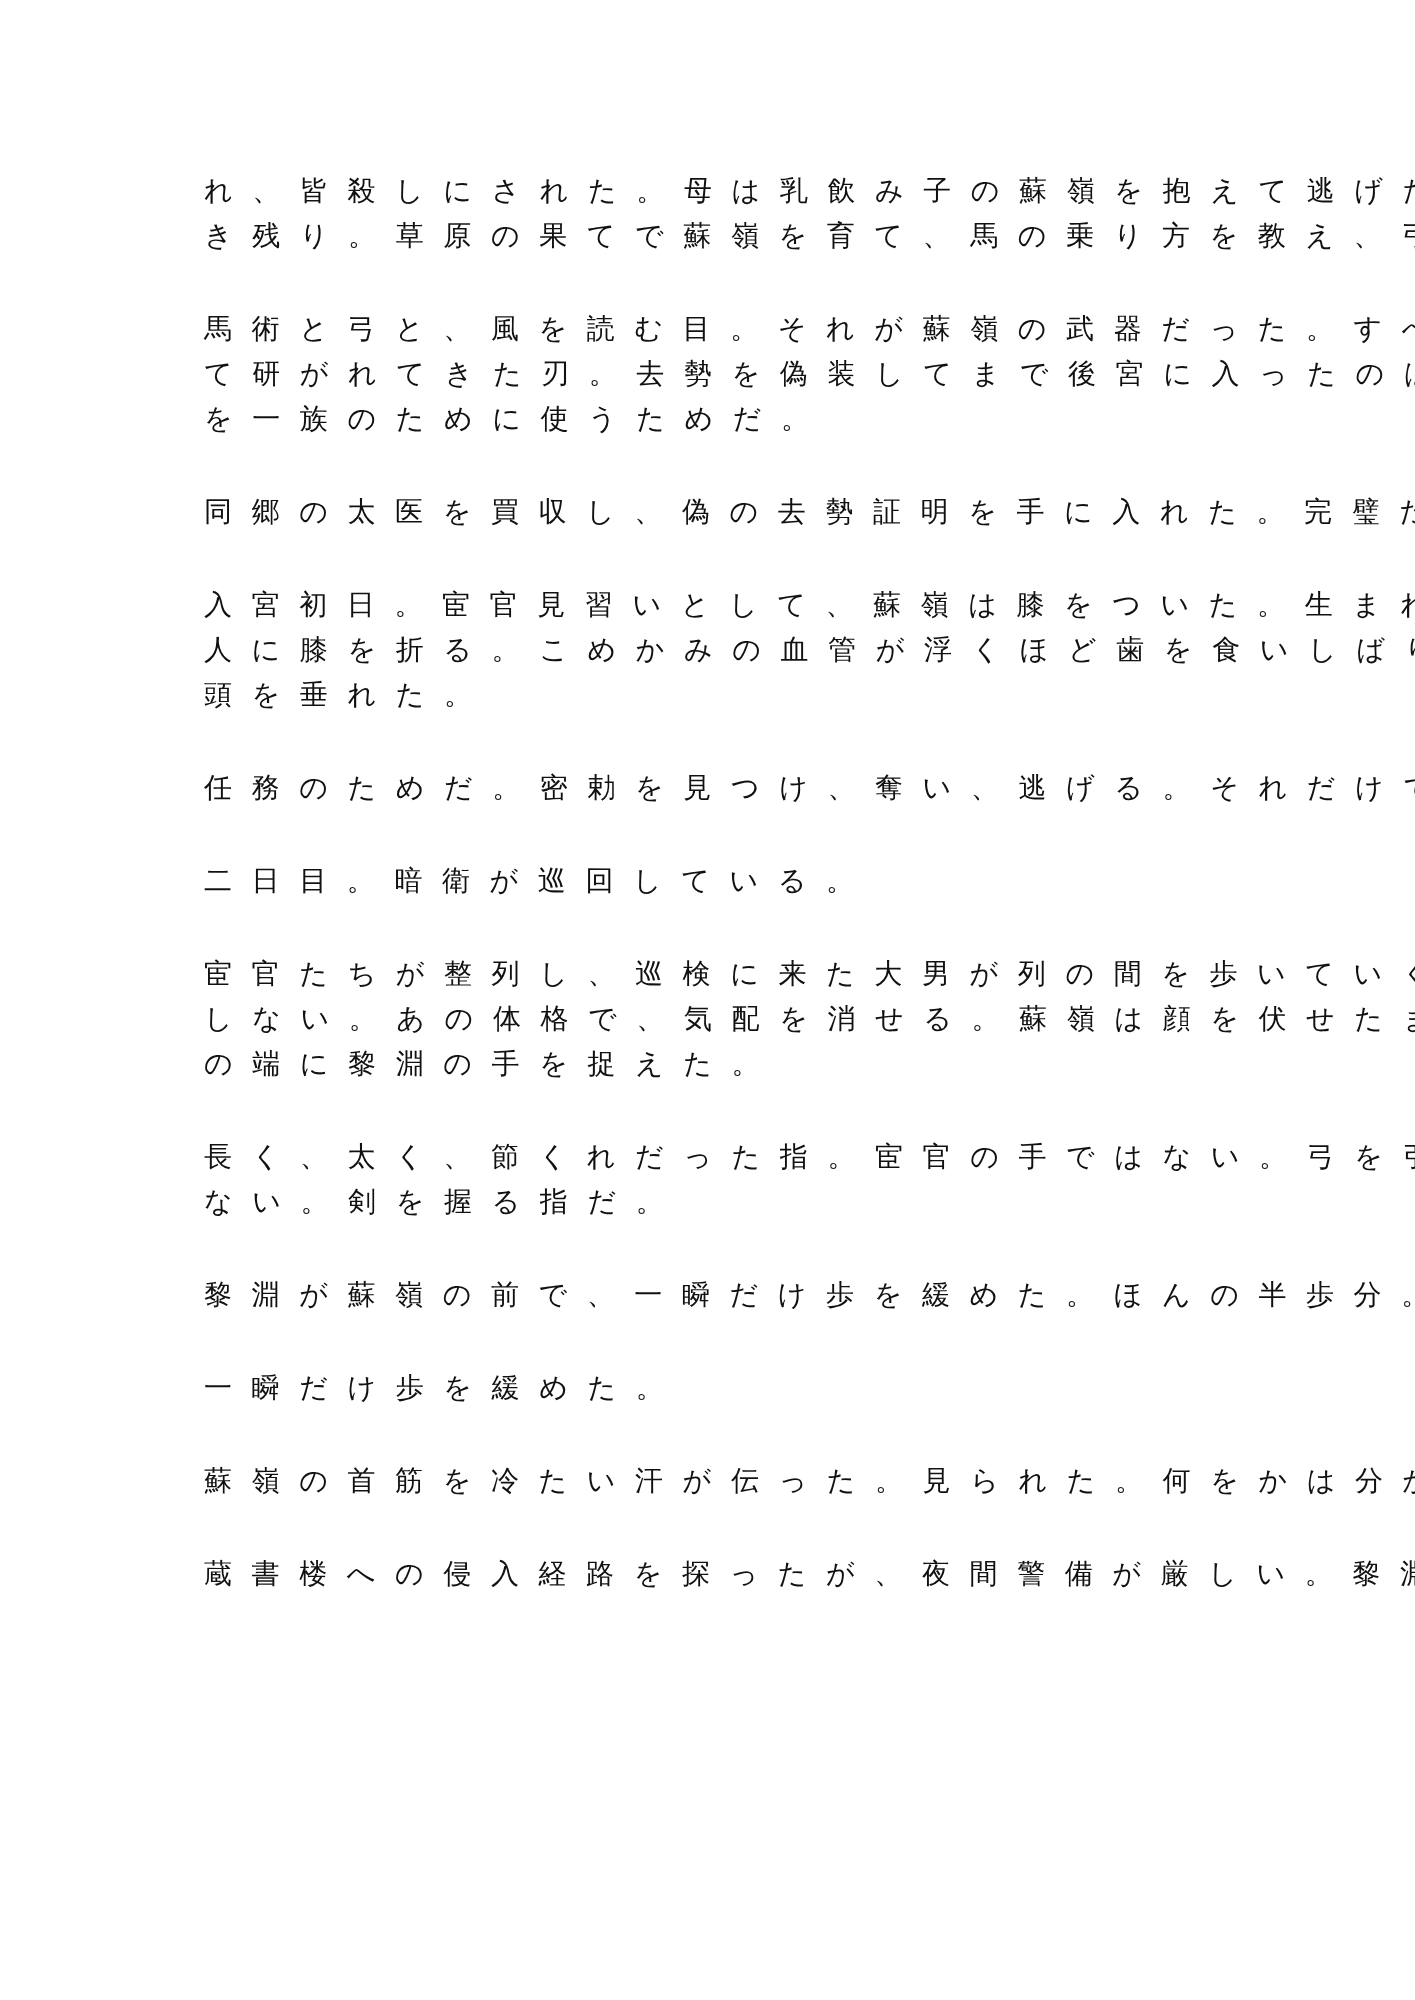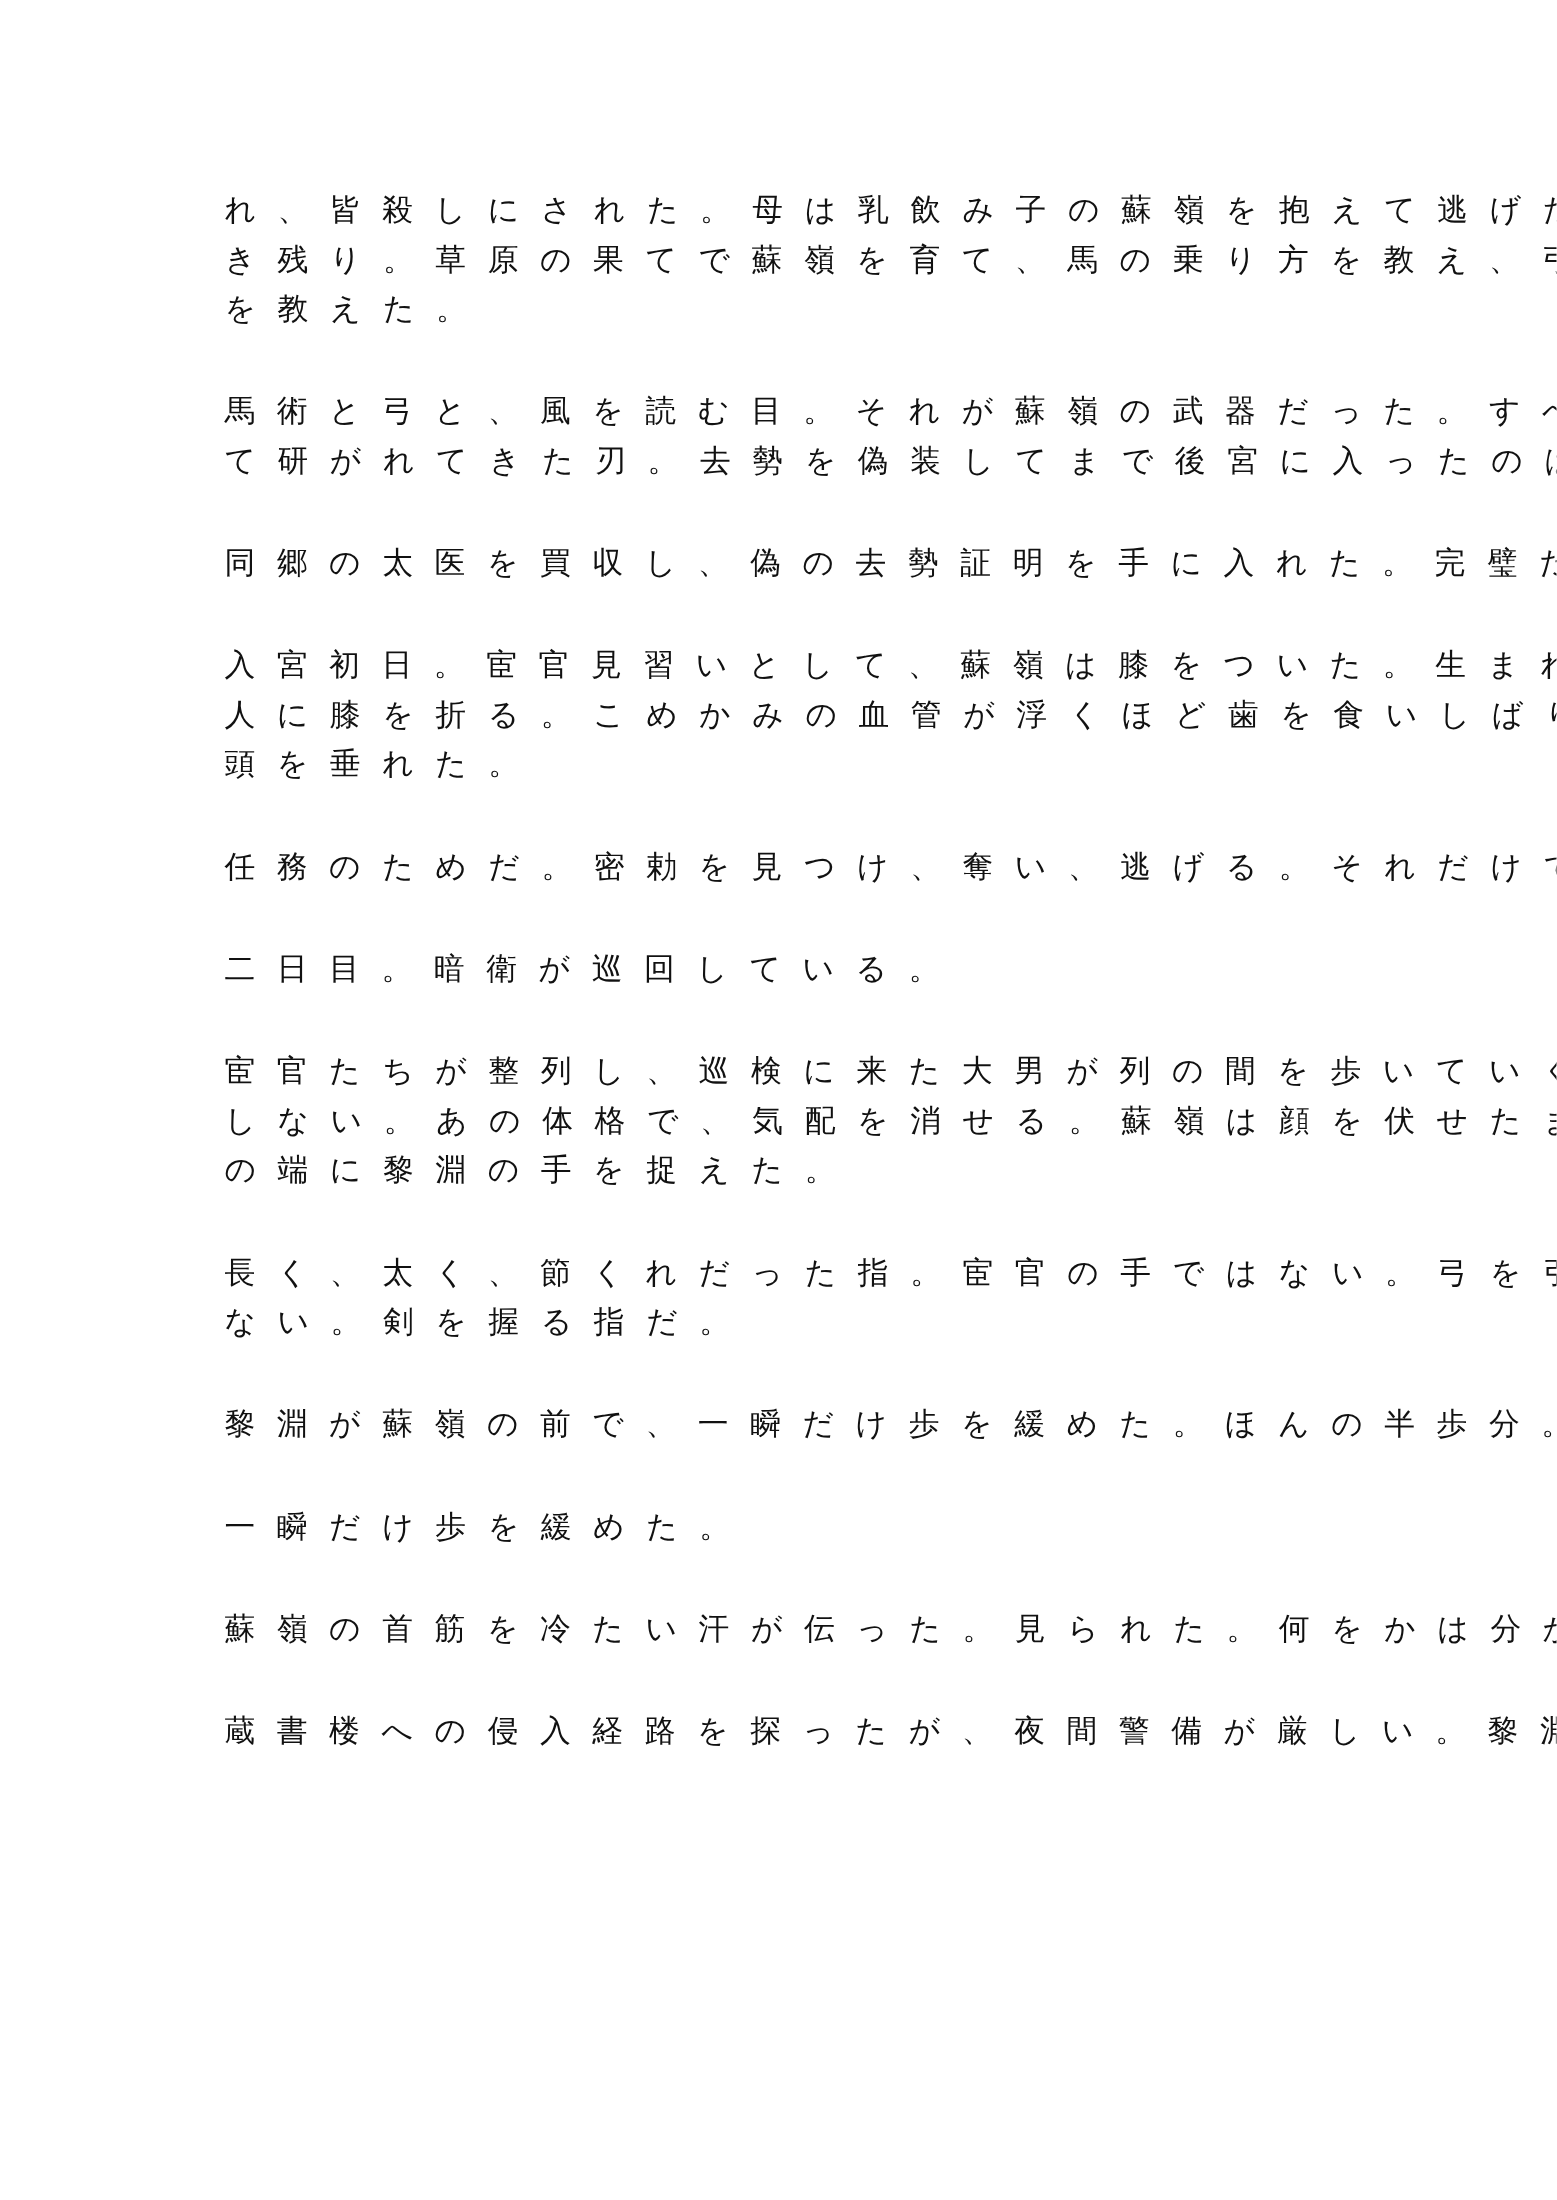--- a/index.html
+++ b/index.html
@@ -46,27 +46,27 @@
   </style>
 </head>
 <body>
 
 <div class="page">
   <div class="body-text">
 
     <div class="para">
       <span class="line">れ、皆殺しにされた。母は乳飲み子の蘇嶺を抱えて逃げた唯一の生</span>
       <span class="line">き残り。草原の果てで蘇嶺を育て、馬の乗り方を教え、弓の引き方</span>
-      <span class="line">を教えた。</span>
     </div>
     <div class="gap"></div>
 
     <div class="para">
       <span class="line">馬術と弓と、風を読む目。それが蘇嶺の武器だった。すべて男とし</span>
       <span class="line">て研がれてきた刃。去勢を偽装してまで後宮に入ったのは、その刃</span>
+      <span class="line">を一族のために使うためだ。</span>
     </div>
     <div class="gap"></div>
 
     <div class="para">
       <span class="line">同郷の太医を買収し、偽の去勢証明を手に入れた。完璧だと思って</span>
     </div>
     <div class="gap"></div>
 
     <div class="para">
       <span class="line">入宮初日。宦官見習いとして、蘇嶺は膝をついた。生まれて初めて</span>

